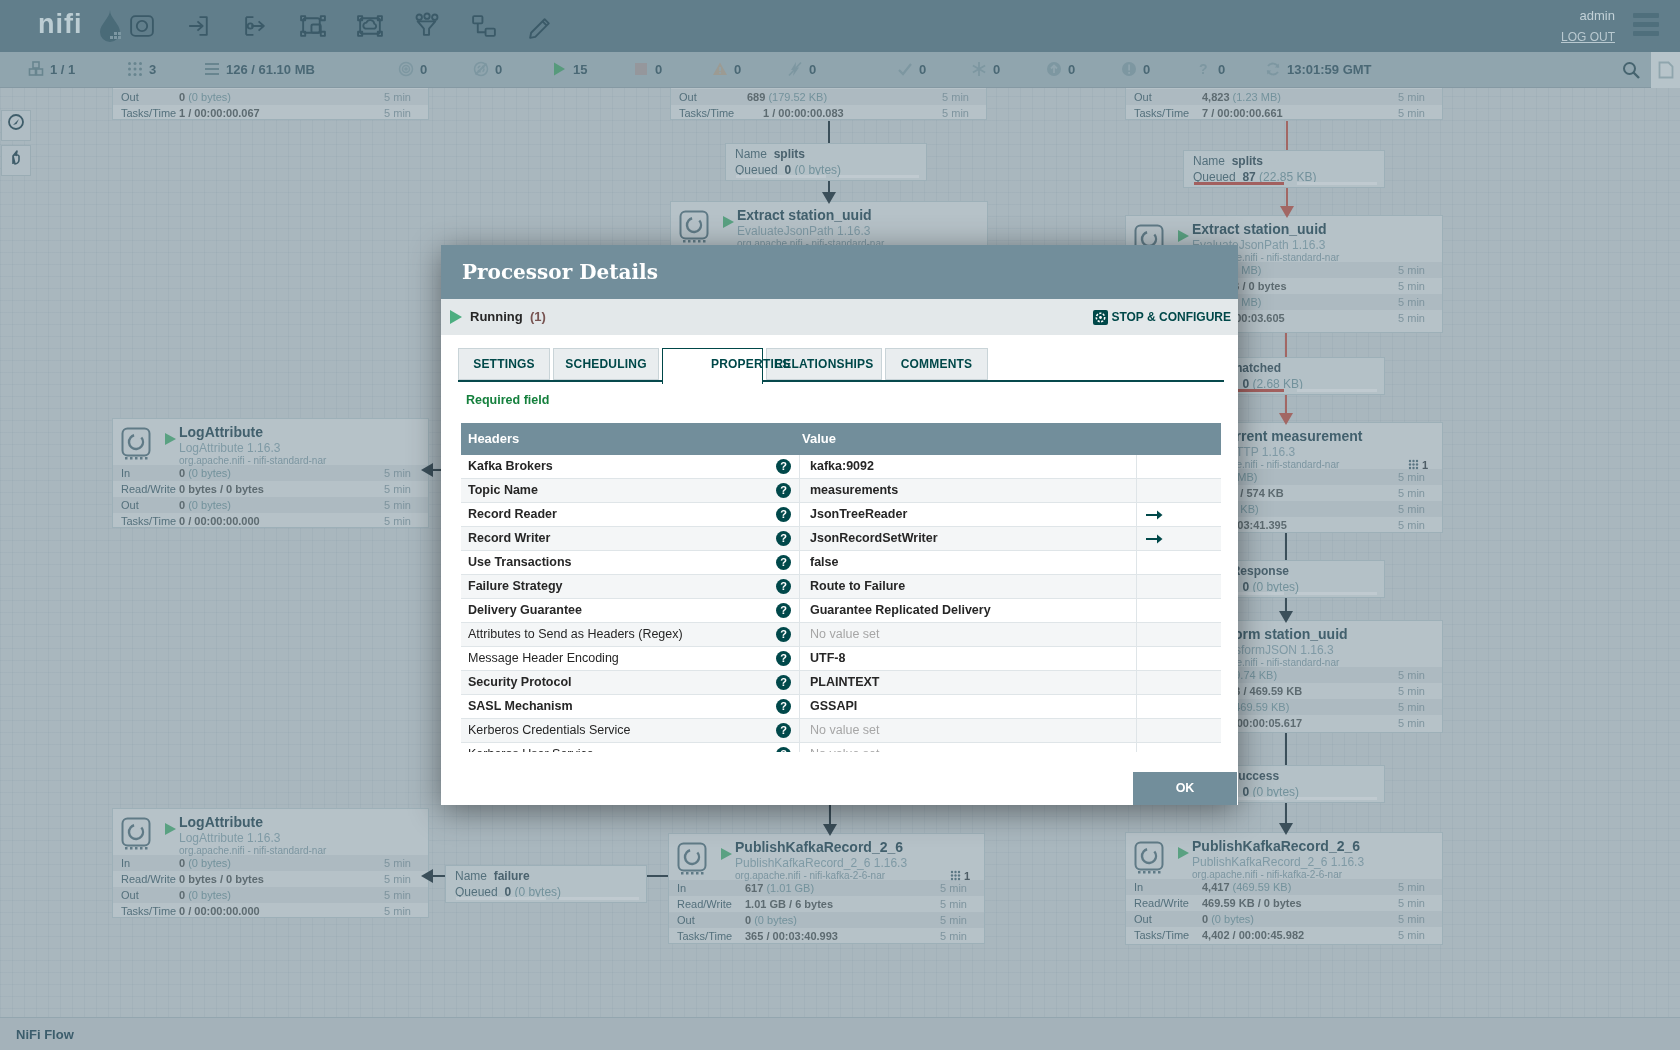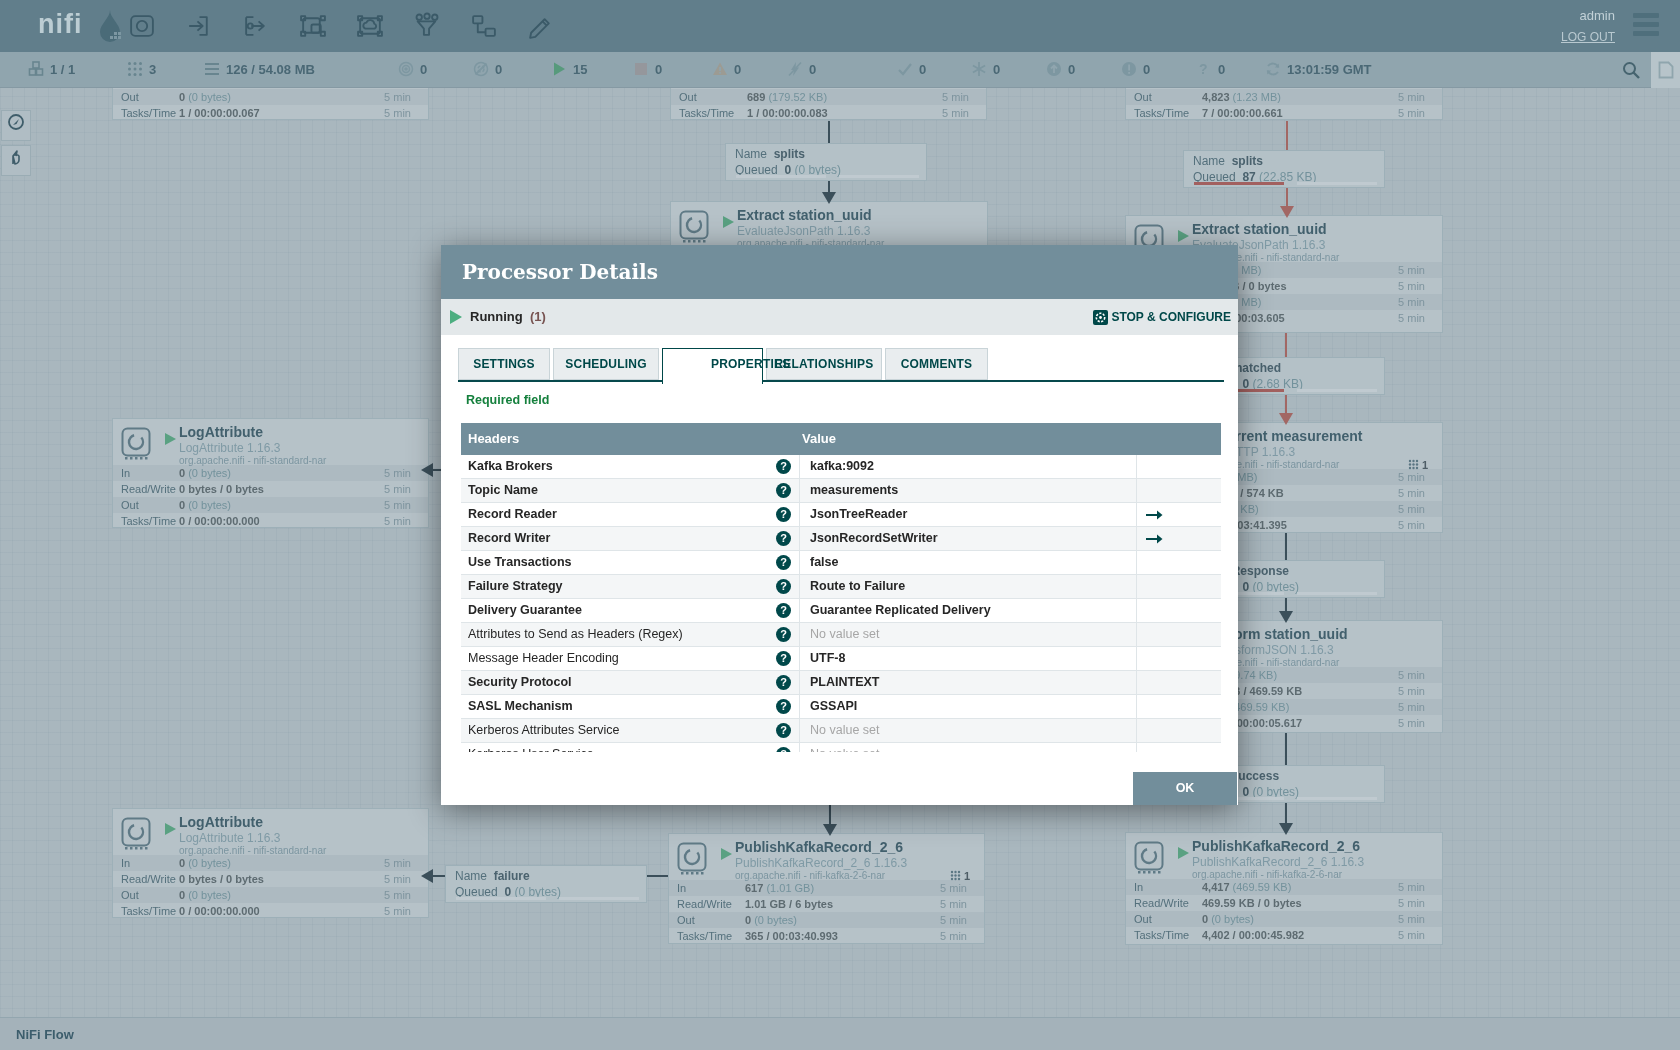--- a/index.html
+++ b/index.html
@@ -106,21 +106,21 @@
       </div>
       <div class="proc" style="left:670px;top:56px;width:317px;height:64px;">
         <div class="stripe" style="top:32px;"></div>
         <div class="srow" style="top:32px;">
           <span class="sl">Out</span>
           <span class="sv" style="left:76px">689 <span class="paren">(179.52 KB)</span></span>
           <span class="sm">5 min</span>
         </div>
         <div class="srow" style="top:48px;">
           <span class="sl">Tasks/Time</span>
-          <span class="sv" style="left:76px">1 / 00:00:00.083</span>
+          <span class="sv" style="left:92px">1 / 00:00:00.083</span>
           <span class="sm">5 min</span>
         </div>
       </div>
       <div class="proc" style="left:1125px;top:56px;width:318px;height:64px;">
         <div class="stripe" style="top:32px;"></div>
         <div class="srow" style="top:32px;">
           <span class="sl">Out</span>
           <span class="sv" style="left:76px">4,823 <span class="paren">(1.23 MB)</span></span>
           <span class="sm">5 min</span>
         </div>
@@ -598,21 +598,21 @@
               <circle cx="13.5" cy="8" r="1.5"></circle>
               <circle cx="2.5" cy="13.5" r="1.5"></circle>
               <circle cx="8" cy="13.5" r="1.5"></circle>
               <circle cx="13.5" cy="13.5" r="1.5"></circle>
             </g>
           </svg><span class="num">3</span></div>
         <div class="stitem" style="left: 204px;"><svg width="16" height="16" viewBox="0 0 16 16">
             <g stroke="#68858f" stroke-width="2">
               <path d="M1 3 h14 M1 8 h14 M1 13 h14"></path>
             </g>
-          </svg><span class="num">126 / 54.08 MB</span></div>
+          </svg><span class="num">126 / 61.10 MB</span></div>
         <div class="stitem" style="left: 398px;"><svg width="16" height="16" viewBox="0 0 16 16">
             <g fill="none" stroke="#7d97a1" stroke-width="1.5">
               <circle cx="8" cy="8" r="6.5"></circle>
               <circle cx="8" cy="8" r="3.5"></circle>
               <circle cx="8" cy="8" r="1" fill="#7d97a1"></circle>
             </g>
           </svg><span class="num">0</span></div>
         <div class="stitem" style="left: 473px;"><svg width="16" height="16" viewBox="0 0 16 16">
             <g fill="none" stroke="#7d97a1" stroke-width="1.5">
               <circle cx="8" cy="8" r="6.5"></circle>
@@ -782,21 +782,21 @@
             <span class="pval">PLAINTEXT</span>
           </div>
           <div class="prow">
             <span class="pname">SASL Mechanism</span>
             <span class="help">?</span>
             <span class="vsep1"></span>
             <span class="vsep2"></span>
             <span class="pval">GSSAPI</span>
           </div>
           <div class="prow alt optional unset">
-            <span class="pname">Kerberos Attributes Service</span>
+            <span class="pname">Kerberos Credentials Service</span>
             <span class="help">?</span>
             <span class="vsep1"></span>
             <span class="vsep2"></span>
             <span class="pval">No value set</span>
           </div>
           <div class="prow optional unset">
             <span class="pname">Kerberos User Service</span>
             <span class="help">?</span>
             <span class="vsep1"></span>
             <span class="vsep2"></span>

